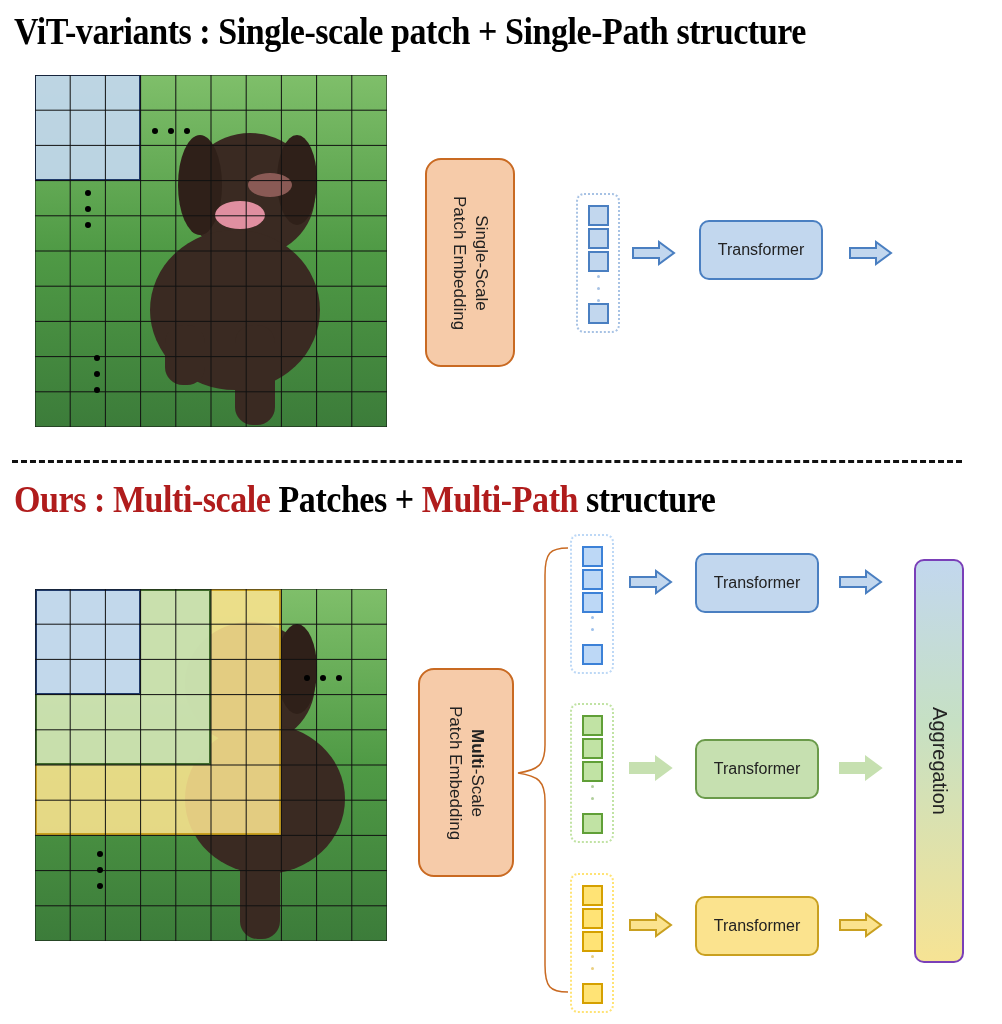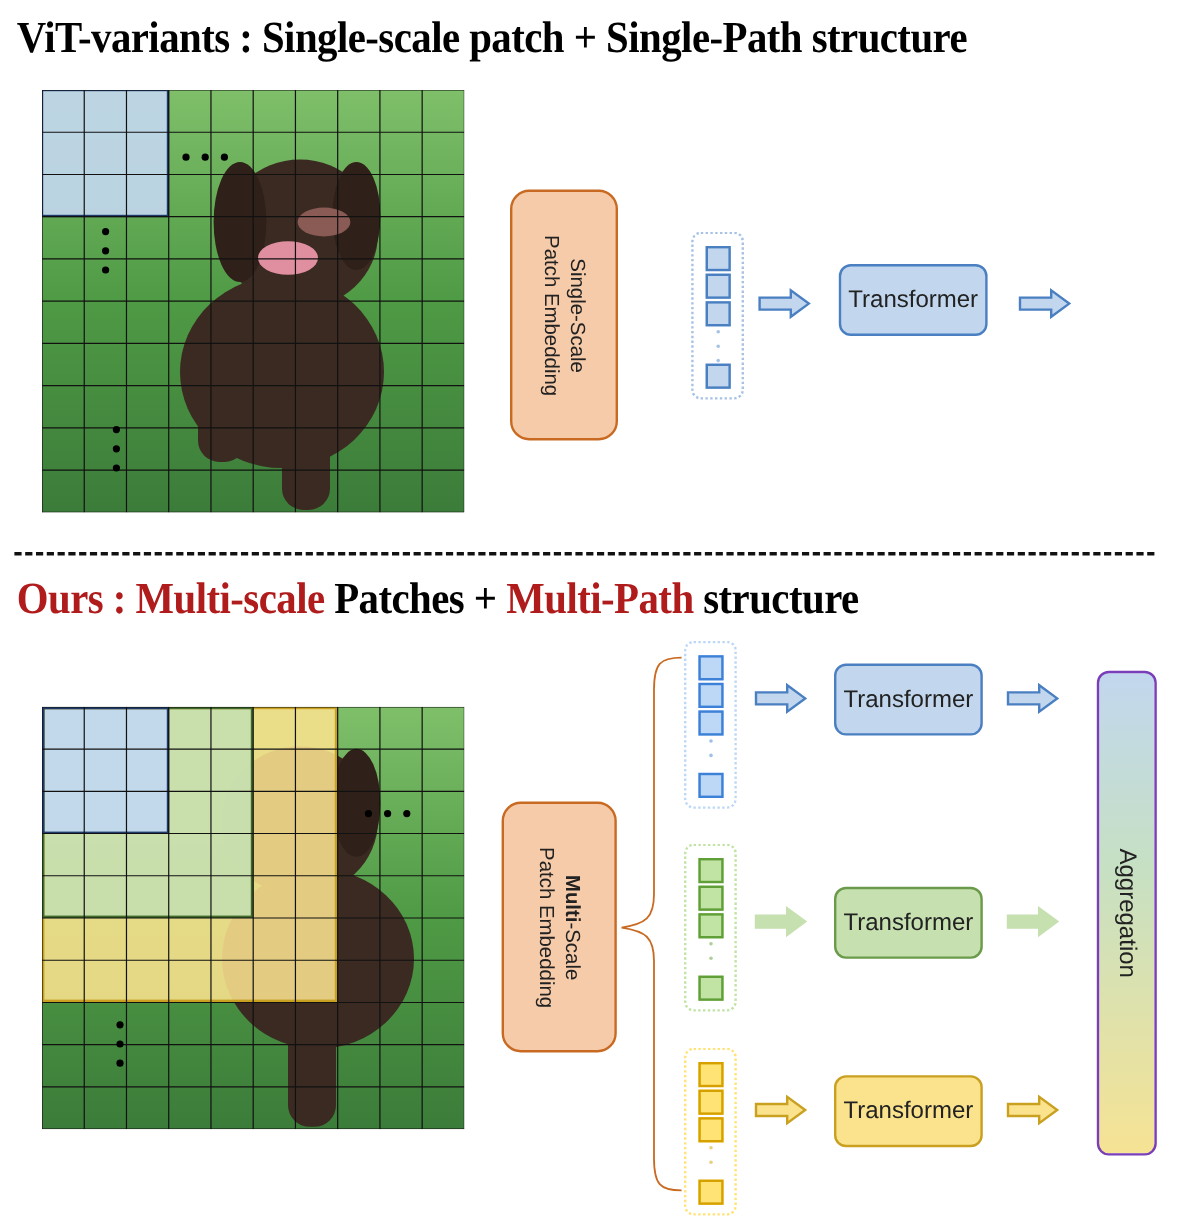--- a/index.html
+++ b/index.html
@@ -9,21 +9,21 @@
   .t2{top:478px;}
   .red{color:#b01c1c;}
   .divider{position:absolute;left:12px;top:460px;width:950px;height:0;border-top:3px dashed #111;}
   .img{position:absolute;overflow:hidden;}
   .grid{position:absolute;inset:0;}
   .embed{position:absolute;background:#f6cba9;border:2px solid #c96a22;border-radius:16px;}
   .embed .lbl{position:absolute;left:50%;top:50%;transform:translate(-50%,-50%) rotate(90deg);white-space:nowrap;text-align:center;font-size:17px;line-height:22px;color:#222;}
   .tokens{position:absolute;border:2px dotted;border-radius:8px;}
   .tok{position:absolute;left:50%;width:17px;height:17px;margin-left:-10px;border:2px solid;}
   .tdot{position:absolute;left:50%;width:3px;height:3px;margin-left:-1.5px;border-radius:50%;}
-  .tf{position:absolute;border:2px solid;border-radius:10px;font-size:20px;display:flex;align-items:center;justify-content:center;color:#222;}
+  .tf{position:absolute;border:2px solid;border-radius:10px;font-size:16px;display:flex;align-items:center;justify-content:center;color:#222;}
   .agg{position:absolute;border:2px solid #7a3fb8;border-radius:10px;background:linear-gradient(#c2d7ee,#c6e0c4 40%,#f6e394);}
   .agg .lbl{position:absolute;left:50%;top:50%;transform:translate(-50%,-50%) rotate(90deg);font-size:20px;color:#222;white-space:nowrap;}
   .arrow{position:absolute;}
 </style>
 </head>
 <body>
 
 <div class="title t1">ViT-variants : Single-scale patch + Single-Path structure</div>
 
 <div class="img" id="img1" style="left:35px;top:75px;width:352px;height:352px;">

